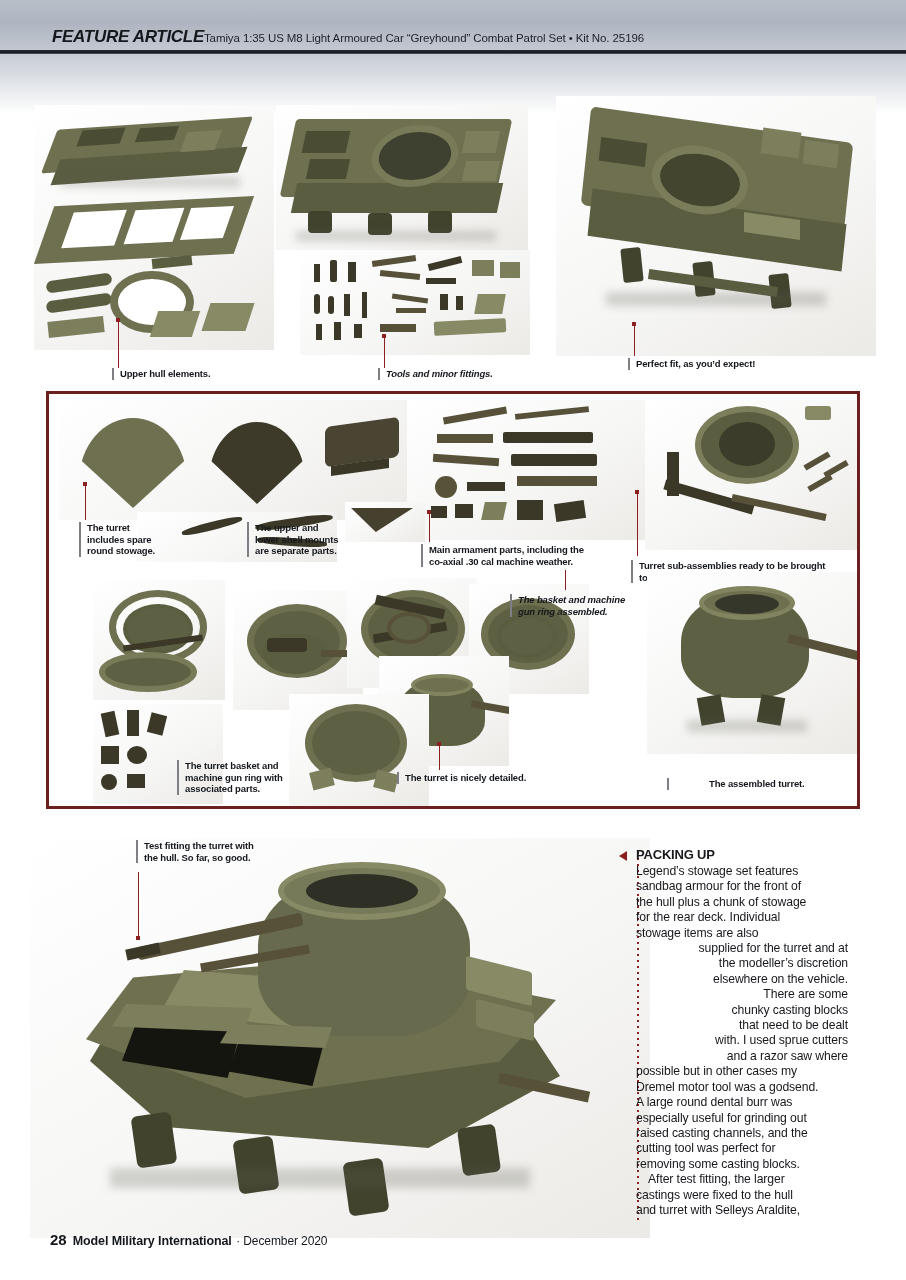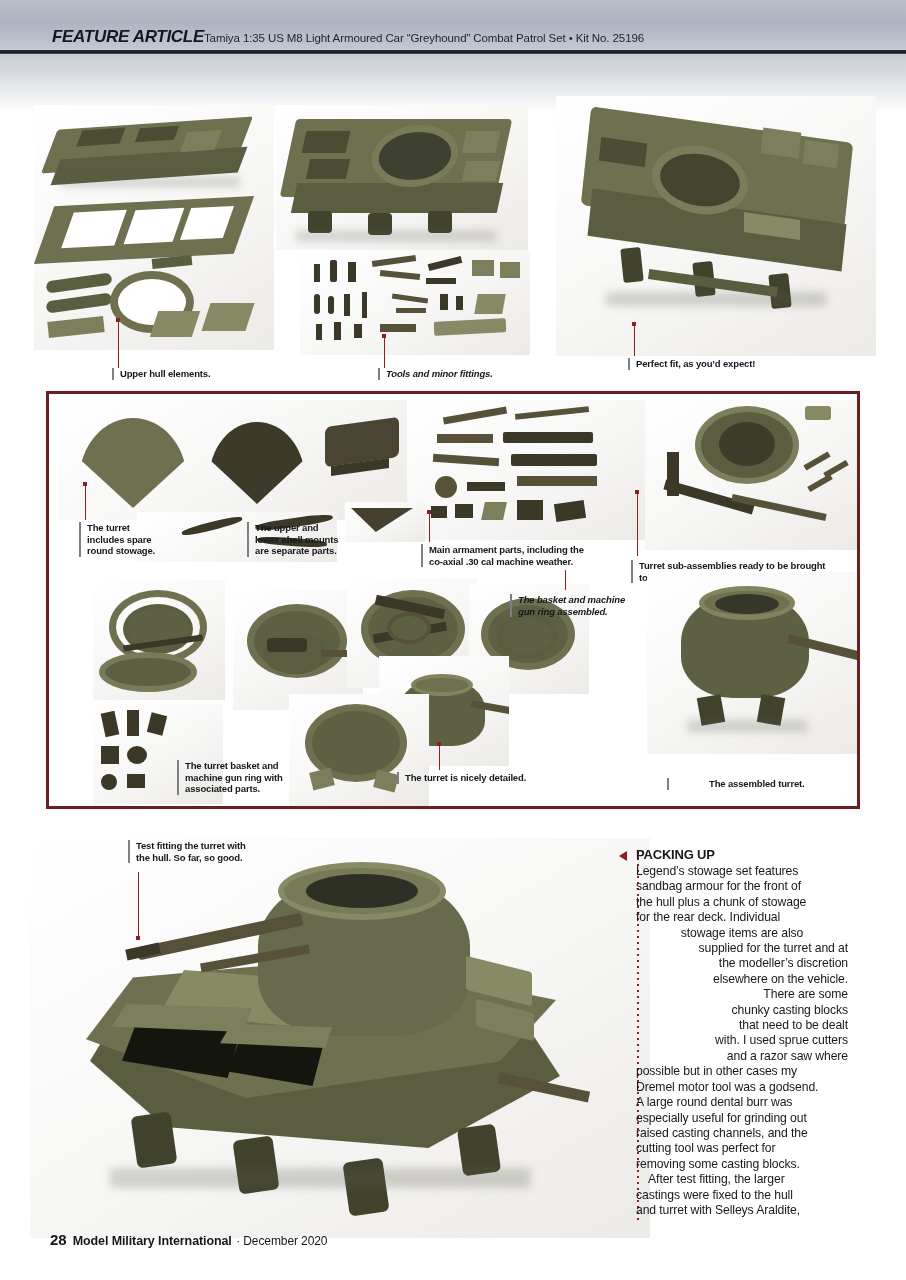--- a/index.html
+++ b/index.html
@@ -137,21 +137,21 @@
   }
   .article-body {
     font-family: "Liberation Sans", sans-serif;
     font-size: 12.2px;
     line-height: 15.4px;
     color: #16181c;
     letter-spacing: -0.1px;
   }
   .ab-line { display: block; white-space: nowrap; }
   .ab-r { text-align: right; }
-  .ab-c { text-align: center; }
+  .ab-c { }
 
   .dotted-rail {
     position: absolute;
     left: 637px; top: 852px;
     width: 2px; height: 368px;
     background-image: repeating-linear-gradient(
       180deg, #8c2020 0px, #8c2020 2px, transparent 2px, transparent 6px);
   }
 
   
@@ -458,21 +458,21 @@
   <div class="shape olive-f" style="left:104px; top:276px; width:40px; height:52px; border-radius:6px; transform:rotate(-8deg);"></div>
   <div class="shape olive-f" style="left:206px; top:300px; width:40px; height:54px; border-radius:6px; transform:rotate(-8deg);"></div>
   <div class="shape olive-f" style="left:316px; top:322px; width:40px; height:54px; border-radius:6px; transform:rotate(-8deg);"></div>
   <div class="shape olive-f" style="left:430px; top:288px; width:38px; height:48px; border-radius:6px; transform:rotate(-8deg);"></div>
   <div class="shape mid-br" style="left:468px; top:244px; width:92px; height:11px; transform:rotate(12deg);"></div>
   <div class="shape shadowy" style="left:80px; top:330px; width:420px; height:20px;"></div>
 </div>
 
 <div class="leader" style="left:138px; top:872px; height:68px;"></div>
 <div class="leader-dot" style="left:136px; top:936px;"></div>
-<div class="caption" style="left:128px; top:840px; width:170px; white-space:pre-line;">Test fitting the turret with
+<div class="caption" style="left:136px; top:840px; width:170px; white-space:pre-line;">Test fitting the turret with
 the hull. So far, so good.</div>
 
 <div class="dotted-rail"></div>
 
 <div class="article">
   <div class="article-head" style="position:relative;">
     <span class="tri-marker"></span>
     <span>PACKING UP</span>
   </div>
   <div class="article-body">

